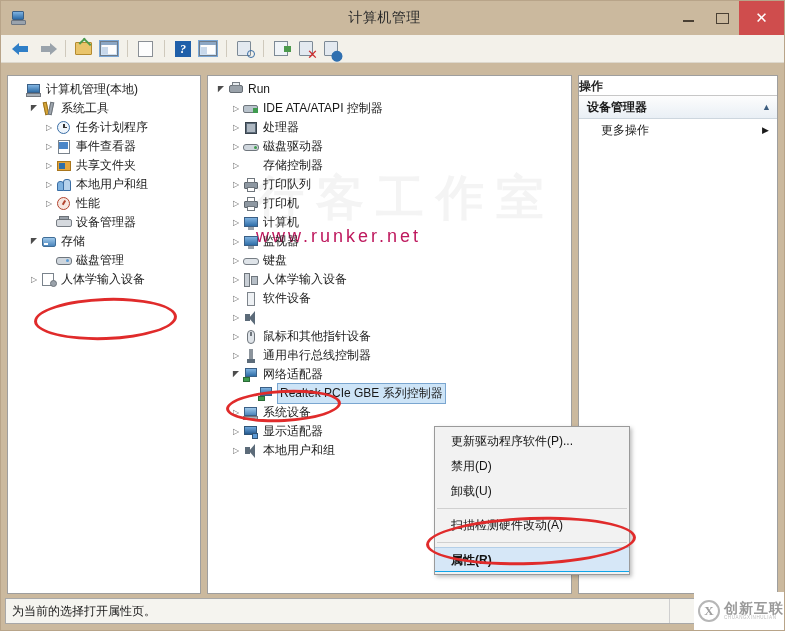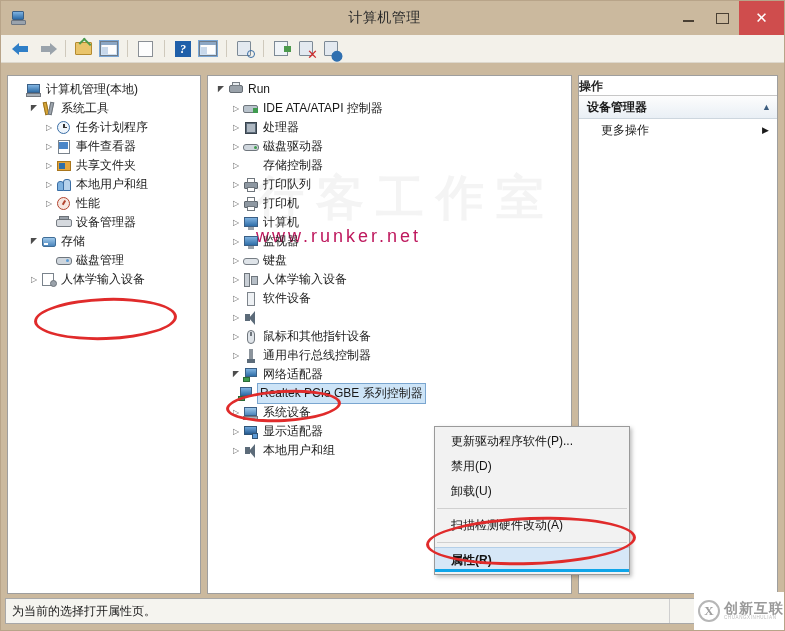--- a/index.html
+++ b/index.html
@@ -241,21 +241,21 @@
     font-size: 12px;
   }
   .ctx-item {
     height: 25px; line-height: 25px;
     padding-left: 16px; color: #141414;
     white-space: nowrap;
   }
   .ctx-item.highlight {
     background: #d6e7f7;
     border-top: 1px solid #b4cfe8;
-    border-bottom: 3px solid #0ea5e9;
+    border-bottom: 1px solid #0ea5e9;
     font-weight: bold;
   }
   .ctx-sep { height: 1px; background: #d0d0d0; margin: 4px 2px; }
 
   
   .ellipse {
     position: absolute;
     border: 3px solid #e02b2b;
     border-radius: 50%;
     pointer-events: none;
@@ -525,21 +525,21 @@
           <div class="row" style="padding-left: 21px;">
             <span class="exp">▷</span>
             <span class="ic i-usb"><i class="s1"></i><i class="s2"></i><i class="s3"></i></span>
             <span class="lbl">通用串行总线控制器</span>
           </div>
           <div class="row" style="padding-left: 21px;">
             <span class="exp open" style="transform: rotate(180deg); color: rgb(77, 77, 77);">◢</span>
             <span class="ic i-net"><i class="s1"></i><i class="s2"></i><i class="s3"></i></span>
             <span class="lbl">网络适配器</span>
           </div>
-          <div class="row selected" style="padding-left: 16px;">
+          <div class="row selected" style="padding-left: 36px;">
             <span class="exp empty"></span>
             <span class="ic i-net"><i class="s1"></i><i class="s2"></i><i class="s3"></i></span>
             <span class="lbl">Realtek PCIe GBE 系列控制器</span>
           </div>
           <div class="row" style="padding-left: 21px;">
             <span class="exp">▷</span>
             <span class="ic i-sys"><i class="s1"></i><i class="s2"></i><i class="s3"></i></span>
             <span class="lbl">系统设备</span>
           </div>
           <div class="row" style="padding-left: 21px;">

